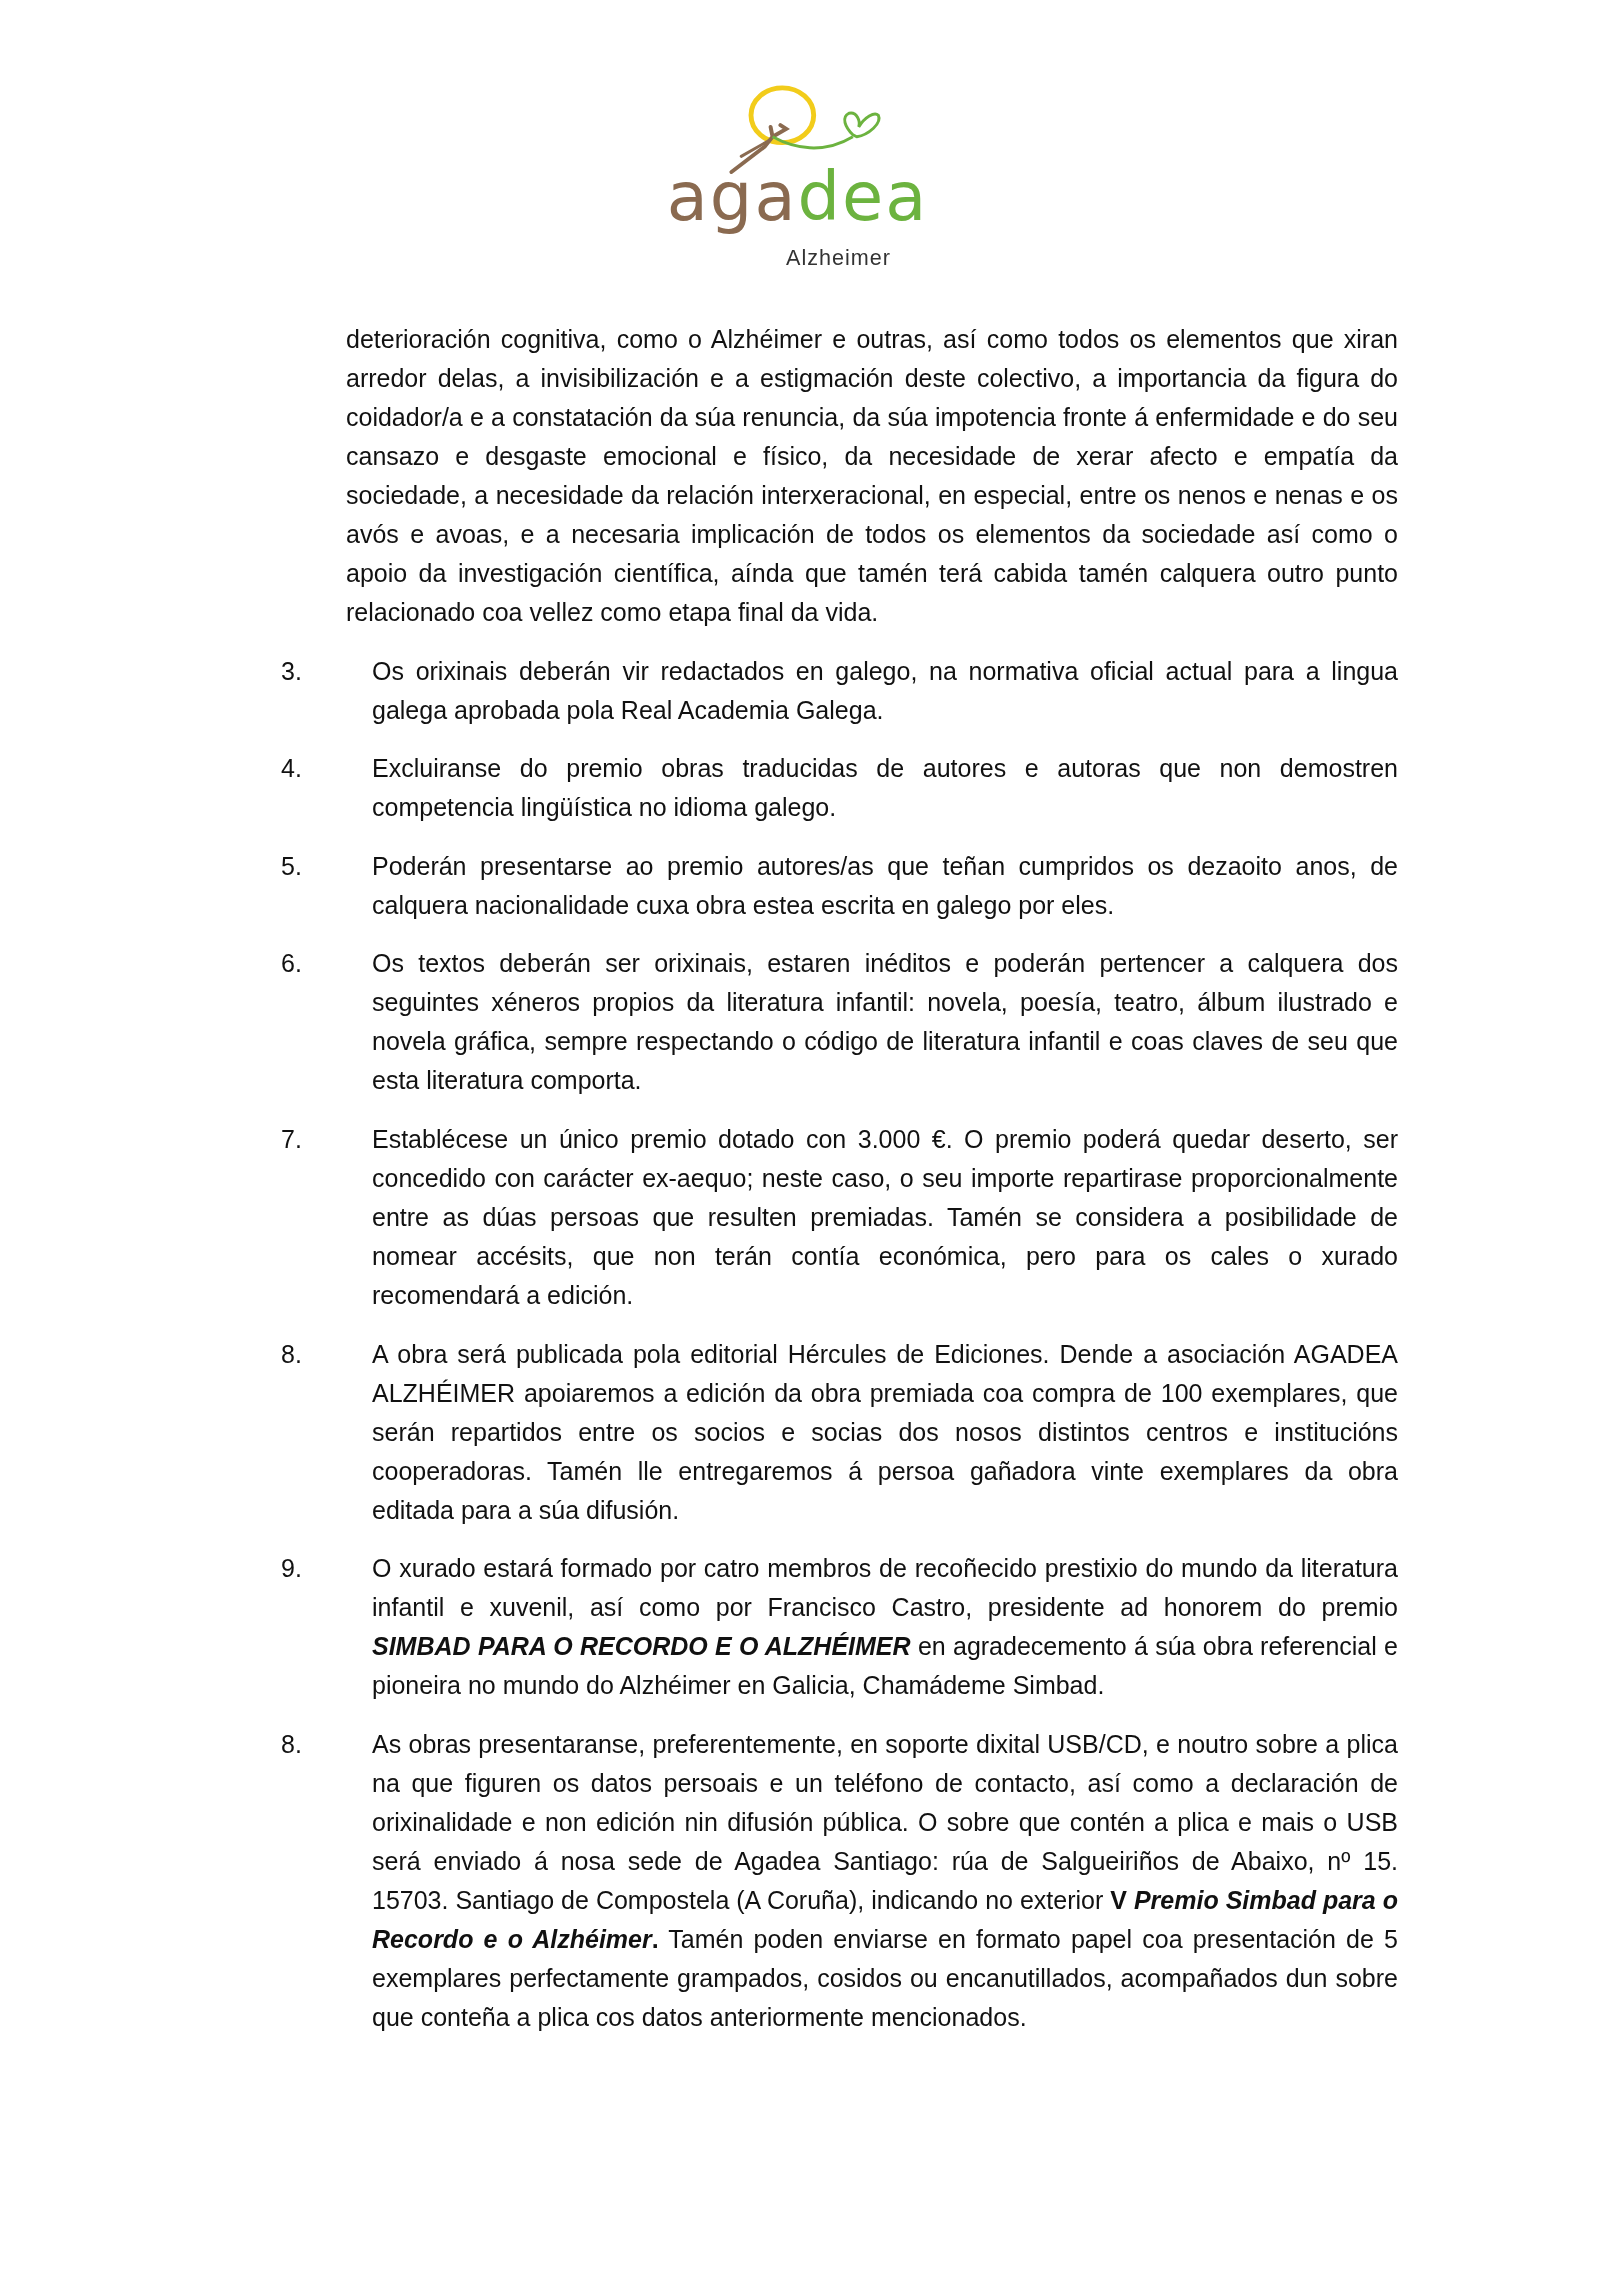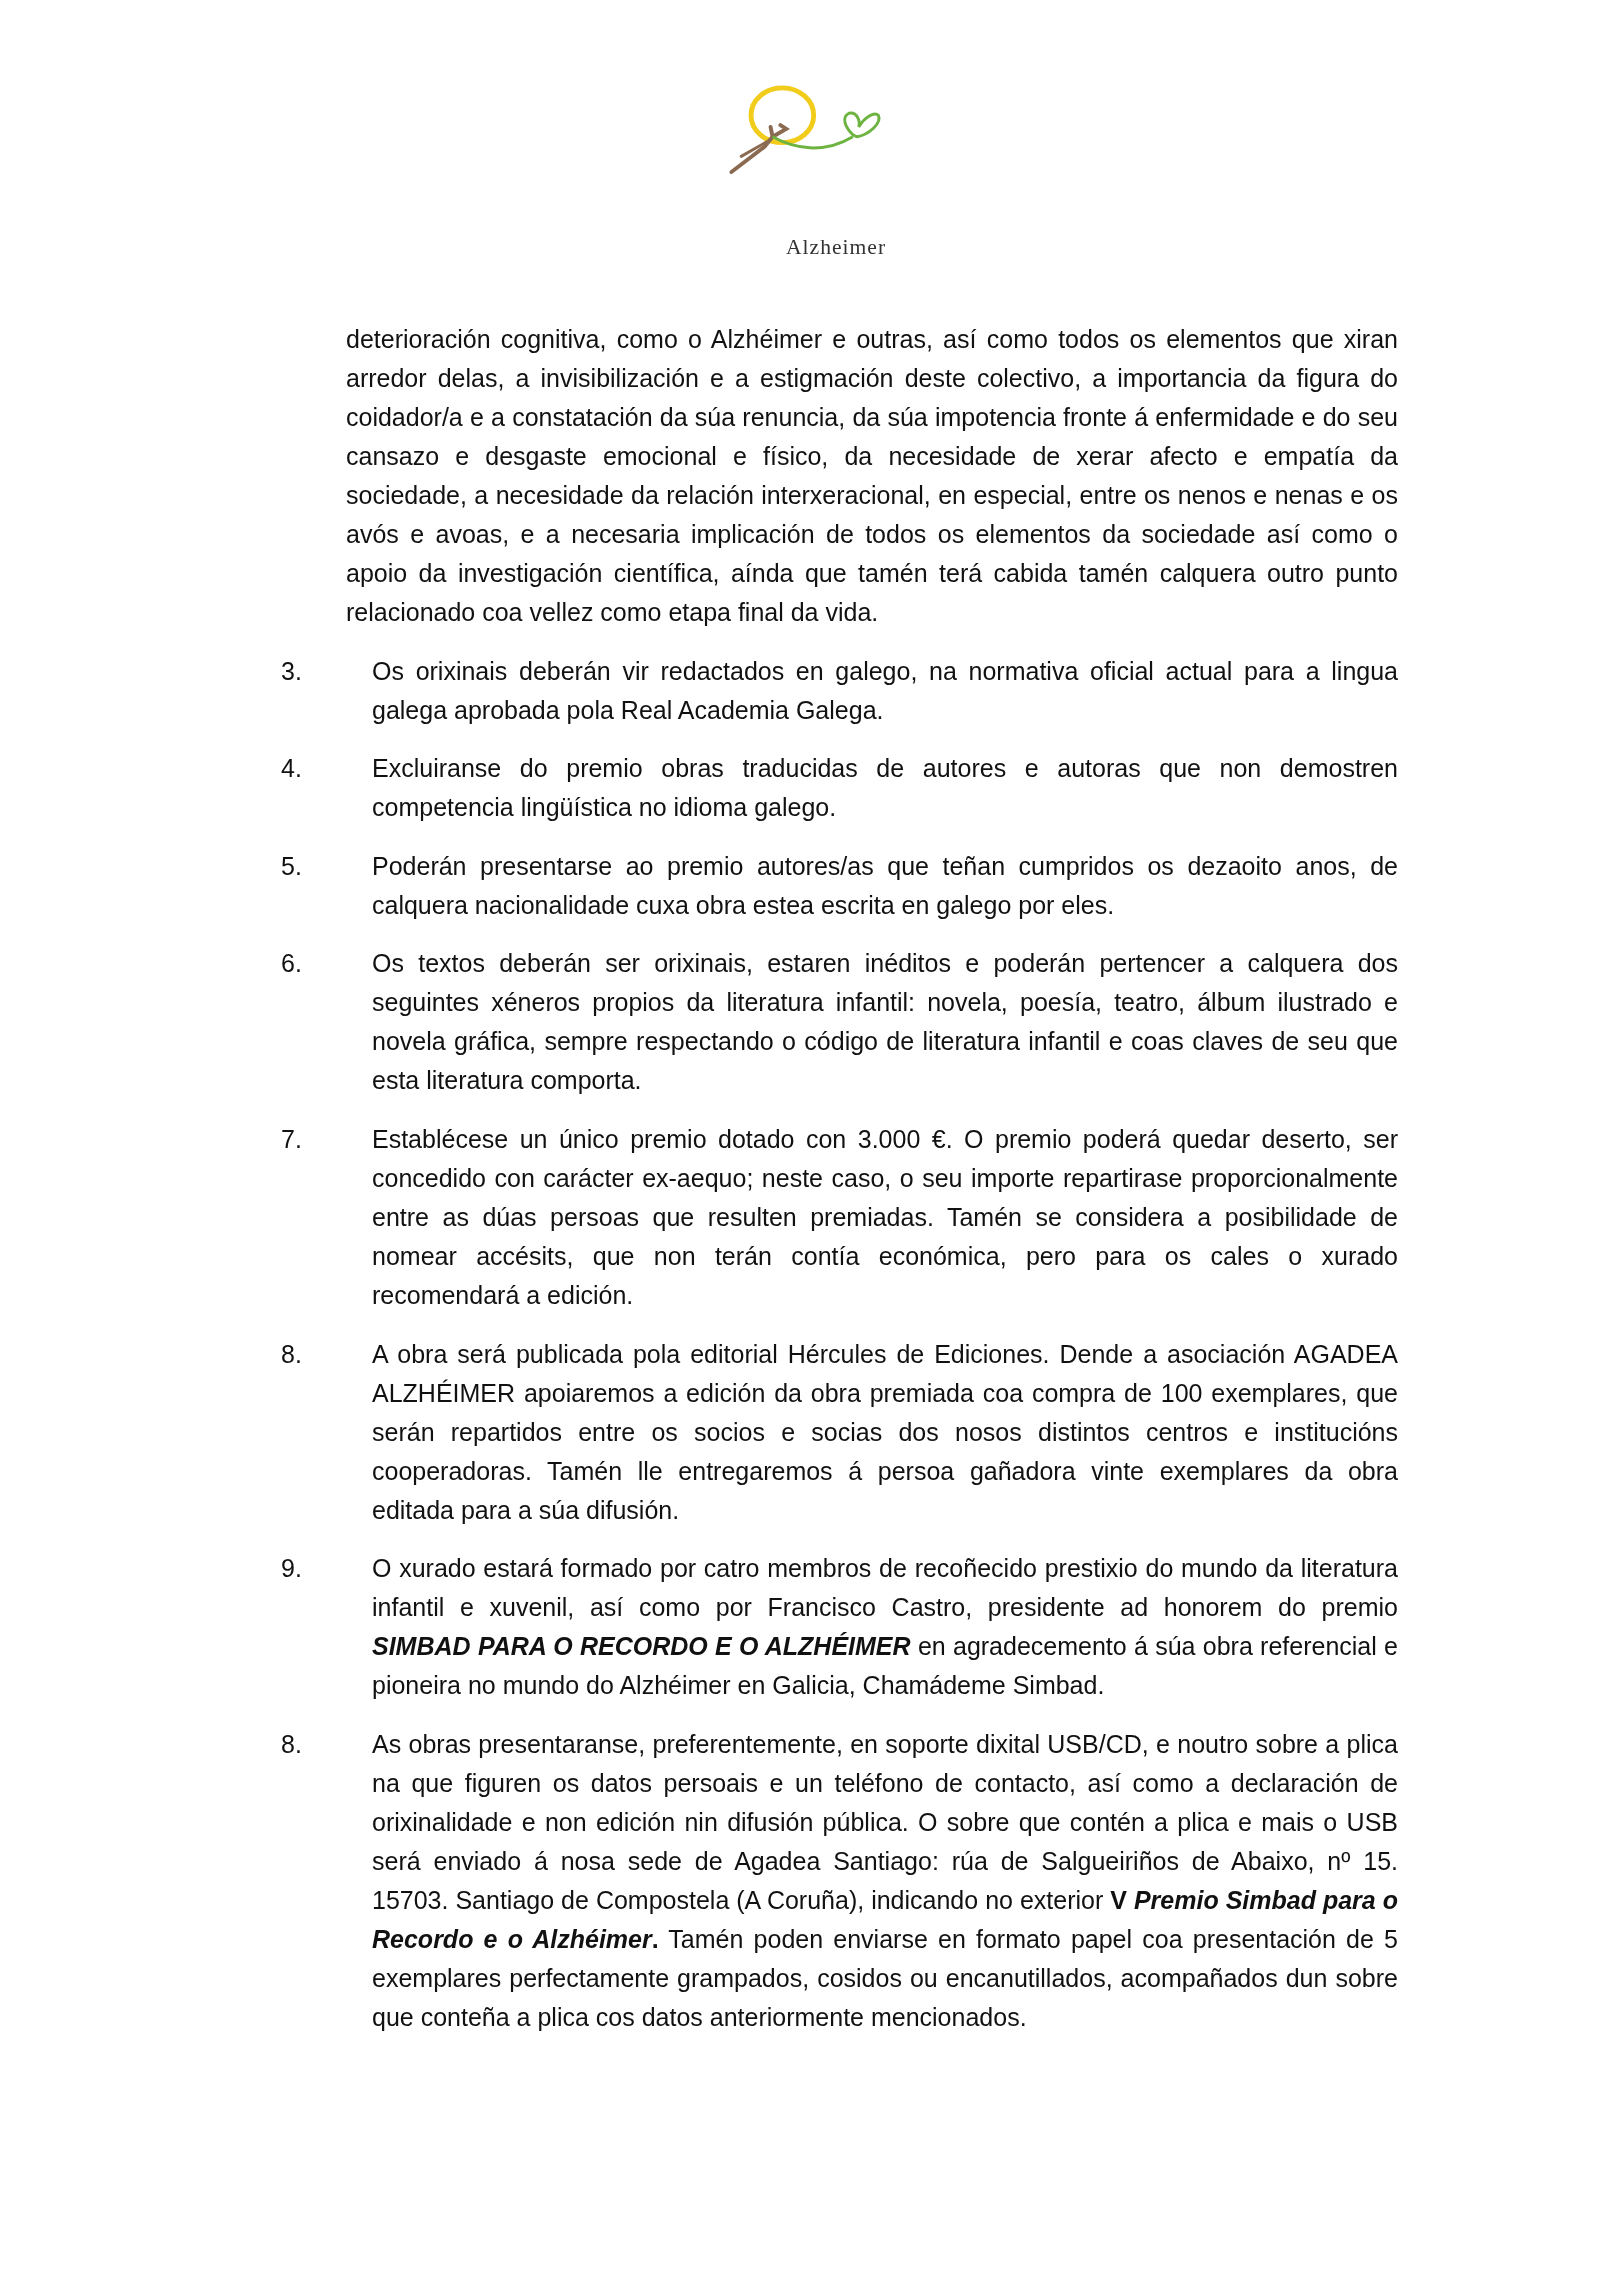--- a/index.html
+++ b/index.html
@@ -4,22 +4,22 @@
   <style>
     html, body { margin: 0; padding: 0; background: #ffffff; }
     body { width: 1621px; height: 2293px; position: relative; overflow: hidden;
            font-family: "Liberation Sans", "DejaVu Sans", sans-serif; color: #111; }
     .logo { position: absolute; left: 657px; top: 78px; width: 284px; height: 176px; }
     .logo svg { position: absolute; left: 0; top: 0; }
     .logo-word { position: absolute; left: 9.8px; top: 86px; font-size: 67px; letter-spacing: 2px;
                  font-family: "DejaVu Sans", sans-serif; font-weight: normal; line-height: 1; }
     .logo-word .brown { color: #8a6a50; }
     .logo-word .green { color: #6cb33f; }
-    .logo-sub { position: absolute; left: 129px; top: 157px; font-size: 21.6px; color: #333;
-                font-family: Liberation Serif, serif; letter-spacing: 1px; }
+    .logo-sub { position: absolute; left: 129px; top: 167px; font-size: 21.6px; color: #333;
+                font-family: Liberation Sans, sans-serif; letter-spacing: 1px; }
     .content { position: absolute; left: 281px; top: 320px; width: 1117px;
                font-size: 25px; line-height: 39px; text-align: justify; }
     .cont-para { margin-left: 65px; }
     .item { display: flex; margin-top: 19.6px; }
     .num { width: 51px; flex: none; }
     .txt { flex: 1; text-align: justify; margin-left: 40px; }
     .it { }
     .bi { font-style: italic; font-weight: bold; }
     .b { font-weight: bold; }
   </style>
@@ -27,20 +27,21 @@
 <body>
 
 <div class="logo">
   <svg width="284" height="98" viewBox="0 0 290 100">
     <ellipse cx="128" cy="38" rx="32" ry="28" fill="none" stroke="#f2cc1b" stroke-width="5"></ellipse>
     <path d="M76 96 L110 70 L118 60 L116 50 M118 60 L132 52 L126 48" fill="none" stroke="#8a6a50" stroke-width="4" stroke-linecap="round"></path>
     <path d="M86 80 L114 64" fill="none" stroke="#8a6a50" stroke-width="3" stroke-linecap="round"></path>
     <path d="M118 60 C140 72, 170 78, 200 60" fill="none" stroke="#6cb33f" stroke-width="3"></path>
     <path d="M200 58 C192 50, 188 40, 196 36 C204 34, 208 44, 206 50 C212 40, 222 34, 226 38 C230 46, 216 58, 204 60 Z" fill="none" stroke="#6cb33f" stroke-width="3"></path>
   </svg>
+  <div class="logo-word"><span class="brown">aga</span><span class="green">dea</span></div>
   <div class="logo-sub">Alzheimer</div>
 </div>
 
 <div class="content">
   <div class="cont-para">deterioración cognitiva, como o Alzhéimer e outras, así como todos os elementos que xiran arredor delas, a invisibilización e a estigmación deste colectivo, a importancia da figura do coidador/a e a constatación da súa renuncia, da súa impotencia fronte á enfermidade e do seu cansazo e desgaste emocional e físico, da necesidade de xerar afecto e empatía da sociedade, a necesidade da relación interxeracional, en especial, entre os nenos e nenas e os avós e avoas, e a necesaria implicación de todos os elementos da sociedade así como o apoio da investigación científica, aínda que tamén terá cabida tamén calquera outro punto relacionado coa vellez como etapa final da vida.</div>
 
   <div class="item">
     <div class="num">3.</div>
     <div class="txt">Os orixinais deberán vir redactados en galego, na normativa oficial actual para a lingua galega aprobada pola Real Academia Galega.</div>
   </div>

